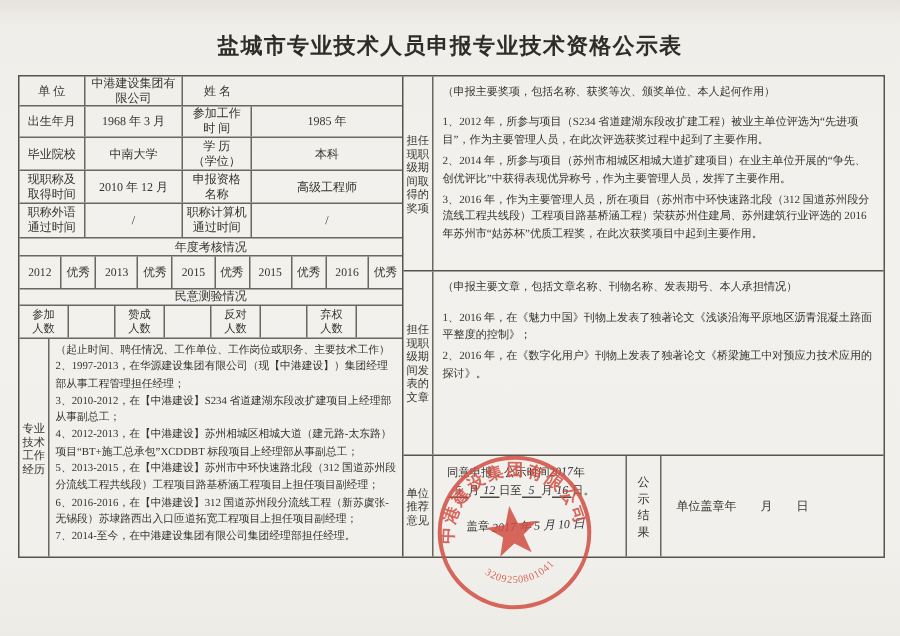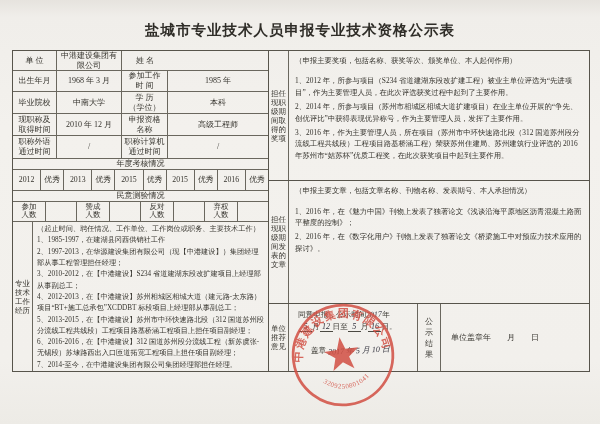--- a/index.html
+++ b/index.html
@@ -144,21 +144,20 @@
 人数</div>
         <div class="cell pval"></div>
       </div>
 
       <div class="row exp">
         <div class="vlabel">
           <div class="in">专业技术工作经历</div>
         </div>
         <div class="exp-content">
           <p>（起止时间、聘任情况、工作单位、工作岗位或职务、主要技术工作）</p>
-          <p class="item">1、1985-1997，在建湖县冈西供销社工作</p>
           <p class="item">2、1997-2013，在华源建设集团有限公司（现【中港建设】）集团经理部从事工程管理担任经理；</p>
           <p class="item">3、2010-2012，在【中港建设】S234 省道建湖东段改扩建项目上经理部从事副总工；</p>
           <p class="item">4、2012-2013，在【中港建设】苏州相城区相城大道（建元路-太东路）项目“BT+施工总承包”XCDDBT 标段项目上经理部从事副总工；</p>
           <p class="item">5、2013-2015，在【中港建设】苏州市中环快速路北段（312 国道苏州段分流线工程共线段）工程项目路基桥涵工程项目上担任项目副经理；</p>
           <p class="item">6、2016-2016，在【中港建设】312 国道苏州段分流线工程（新苏虞张-无锡段）苏埭路西出入口匝道拓宽工程项目上担任项目副经理；</p>
           <p class="item">7、2014-至今，在中港建设集团有限公司集团经理部担任经理。</p>
         </div>
       </div>
     </div>
 

